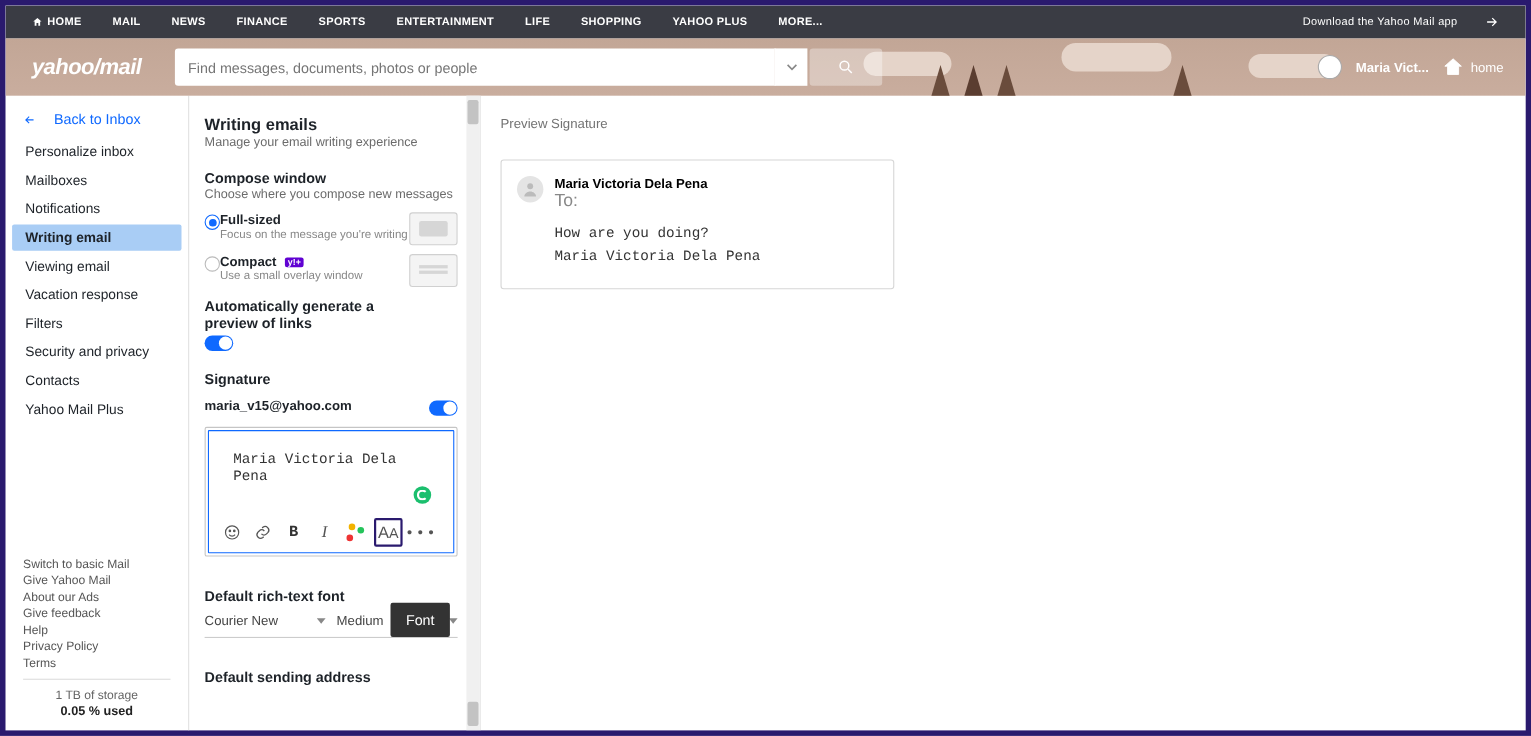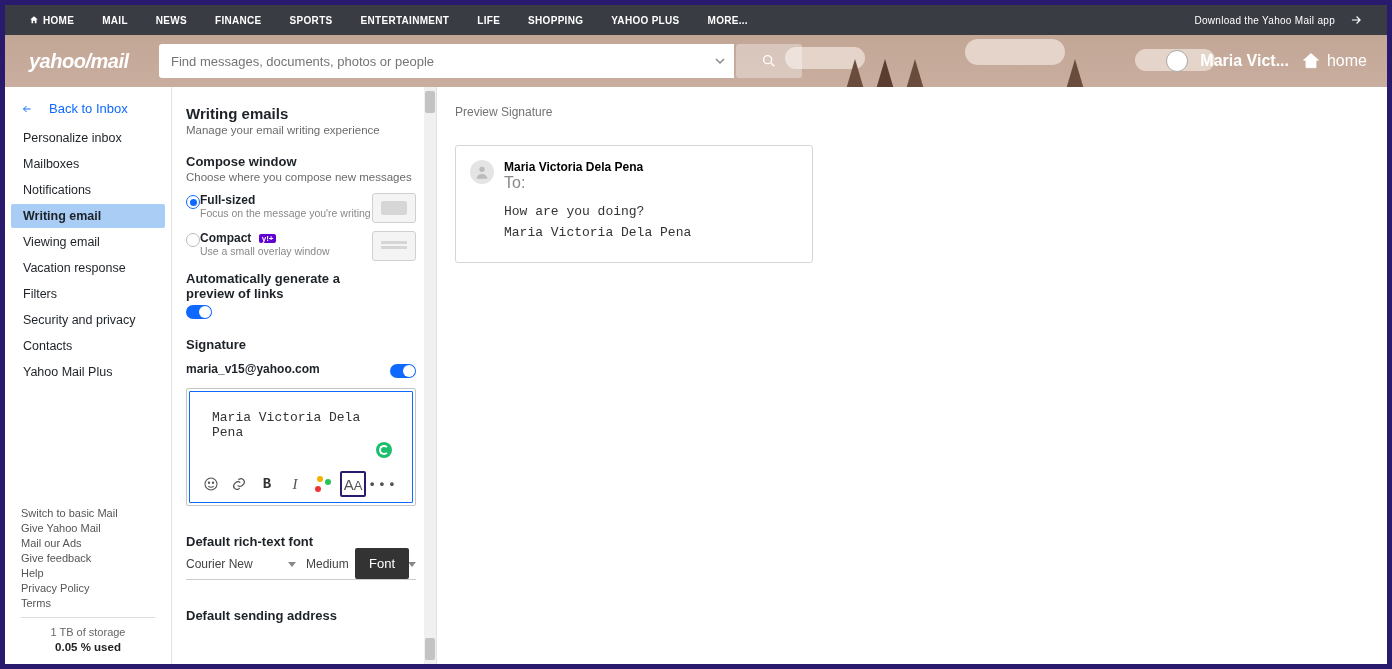--- a/index.html
+++ b/index.html
@@ -3,21 +3,21 @@
 <meta charset="utf-8">
 <style>
   * { box-sizing: border-box; margin: 0; padding: 0; }
   html, body { width: 1392px; height: 669px; font-family: "Helvetica Neue", Arial, sans-serif; overflow: hidden; }
   body { border: 5px solid #2a1a6e; background: #fff; position: relative; }
 
   
   .global-nav { height: 30px; background: #3a3c44; display: flex; align-items: center; padding: 0 24px; color: #fff; font-size: 10px; font-weight: bold; letter-spacing: .3px; }
   .global-nav .nav-item { margin-right: 28px; cursor: pointer; display: flex; align-items: center; gap: 4px; }
   .global-nav .spacer { flex: 1; }
-  .global-nav .download { font-size: 10px; font-weight: normal; display: flex; align-items: center; gap: 14px; cursor: pointer; }
+  .global-nav .download { font-size: 10px; font-weight: normal; display: flex; align-items: center; gap: 24px; cursor: pointer; }
   .home-ico { width: 10px; height: 10px; display: inline-block; }
   .arrow-ico { width: 14px; height: 14px; }
 
   
   .masthead { height: 52px; background: linear-gradient(#c2a696, #c9ad9e); position: relative; display: flex; align-items: center; padding-left: 24px; overflow: hidden; }
   .masthead .deco { position: absolute; inset: 0; }
   .cloud { position: absolute; background: #e5d4c9; border-radius: 20px; }
   .cloud.c1 { width: 80px; height: 22px; top: 12px; left: 780px; }
   .cloud.c2 { width: 100px; height: 26px; top: 4px; left: 960px; }
   .cloud.c3 { width: 80px; height: 22px; top: 14px; left: 1130px; }
@@ -25,21 +25,21 @@
   .tree.t1 { left: 840px; }
   .tree.t2 { left: 870px; border-bottom-color:#5a3d30;}
   .tree.t3 { left: 900px; }
   .tree.t4 { left: 1060px; }
   .logo { color: #fff; font-weight: bold; font-size: 20px; font-style: italic; letter-spacing: -0.5px; width: 130px; position: relative; z-index:2;}
   .logo .slash { font-weight: 900; }
   .searchbar { display: flex; align-items: center; height: 34px; position: relative; z-index:2;}
   .search-input { width: 545px; height: 34px; border: none; border-radius: 3px 0 0 3px; padding: 0 12px; font-size: 13px; color: #555; }
   .search-dd { width: 30px; height: 34px; background:#fff; border-left:1px solid #fff; display:flex; align-items:center; justify-content:center; cursor:pointer; border-radius:0; }
   .search-btn { width: 66px; height: 34px; background: rgba(255,255,255,.35); margin-left: 2px; border-radius: 3px; display: flex; align-items: center; justify-content: center; cursor: pointer; }
-  .right-header { position: absolute; right: 20px; top: 0; height: 52px; display: flex; align-items: center; gap: 12px; z-index:2; color:#fff; font-size:16px; }
+  .right-header { position: absolute; right: 20px; top: 0; height: 52px; display: flex; align-items: center; gap: 12px; z-index:2; color:#fff; font-size:12px; }
   .avatar-sm { width: 22px; height: 22px; border-radius: 50%; background: #fff; border:1px solid #aaa; }
   .home-chip { display:flex; align-items:center; gap:6px; cursor:pointer;}
   .home-chip svg { width:20px; height:20px; fill:#fff; stroke:#fff;}
 
   
   .main { display: flex; height: calc(669px - 10px - 30px - 52px); }
   .sidebar { width: 167px; border-right: 1px solid #e2e2e2; padding-top: 14px; display:flex; flex-direction:column; font-size: 12.5px; color:#1d2228; }
   .back-link { color:#0f69ff; font-size:13px; padding: 0 16px 10px 16px; display:flex; align-items:center; gap:16px; cursor:pointer;}
   .side-items { padding: 0 6px; }
   .side-item { padding: 5px 12px; border-radius: 2px; cursor:pointer; margin-bottom: 2px; }
@@ -195,21 +195,21 @@
       <div class="side-item">Viewing email</div>
       <div class="side-item">Vacation response</div>
       <div class="side-item">Filters</div>
       <div class="side-item">Security and privacy</div>
       <div class="side-item">Contacts</div>
       <div class="side-item">Yahoo Mail Plus</div>
     </div>
     <div class="side-footer">
       <div>Switch to basic Mail</div>
       <div>Give Yahoo Mail</div>
-      <div>Mail our Ads</div>
+      <div>About our Ads</div>
       <div>Give feedback</div>
       <div>Help</div>
       <div>Privacy Policy</div>
       <div>Terms</div>
       <div class="sep"></div>
       <div class="storage">
         <div>1 TB of storage</div>
         <b>0.05 % used</b>
       </div>
     </div>

